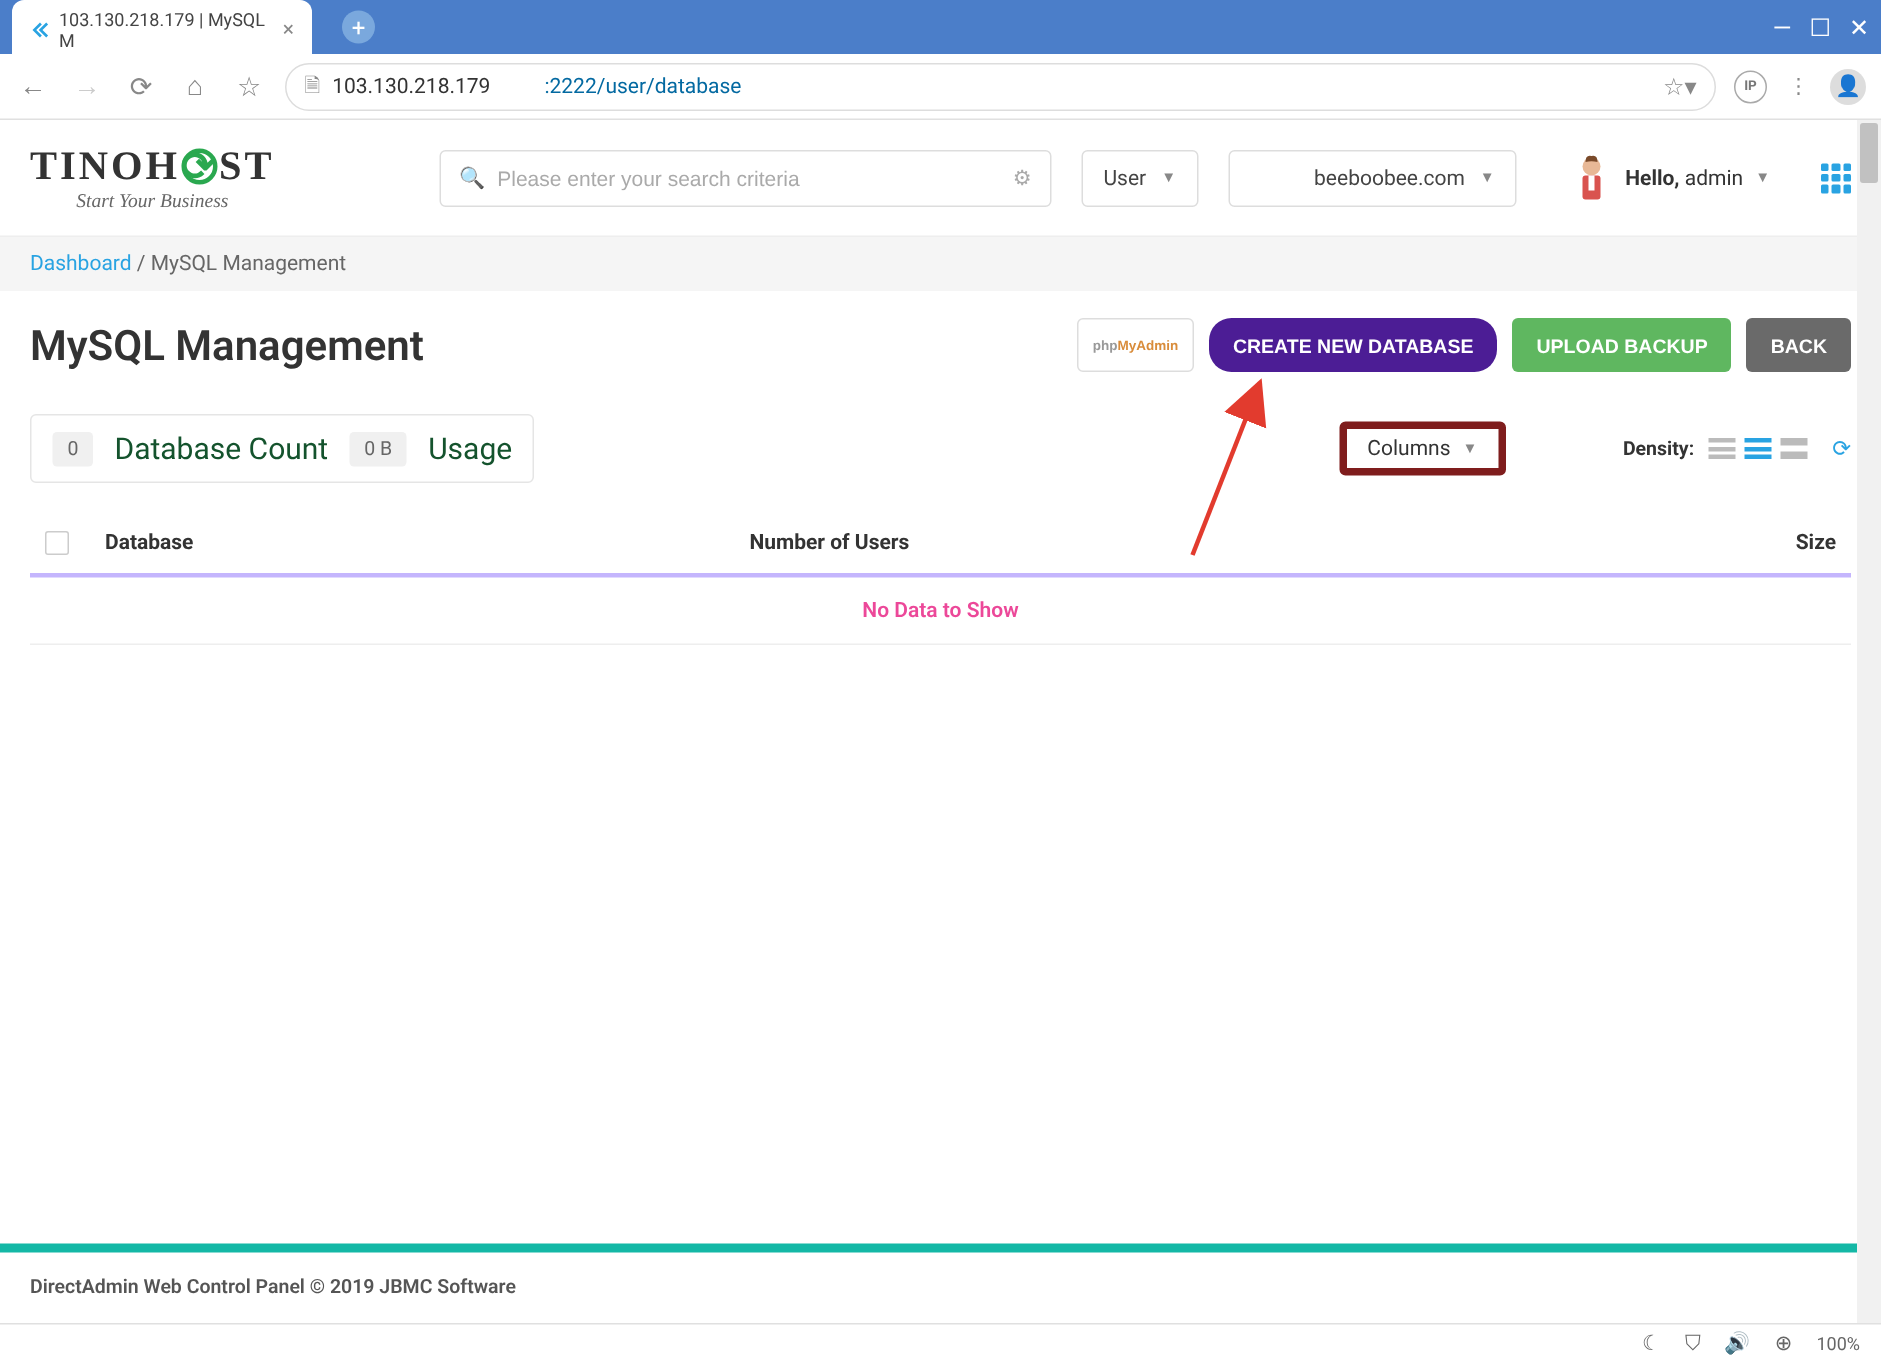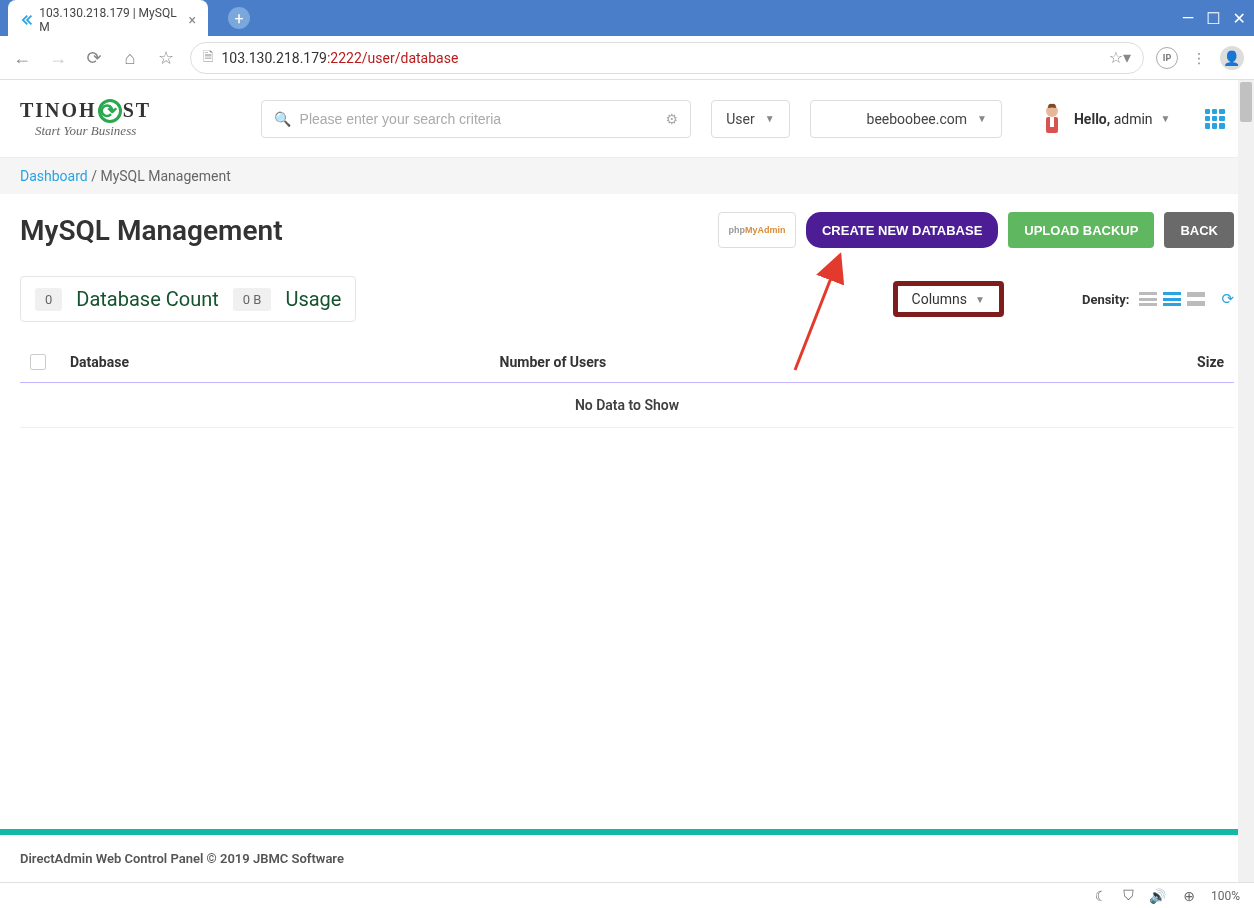--- a/index.html
+++ b/index.html
@@ -14,33 +14,33 @@
 .window-controls { margin-left: auto; display: flex; gap: 12px; color: #fff; }
 .window-controls span { cursor: pointer; font-size: 16px; display:flex; align-items:center; }
 
 .browser-toolbar { height: 44px; background: #fff; border-bottom: 1px solid #e0e0e0; display: flex; align-items: center; padding: 0 10px; gap: 12px; }
 .nav-btn { color: #888; font-size: 18px; cursor: pointer; width: 24px; display: flex; justify-content: center; }
 .nav-btn.disabled { color: #ccc; }
 .addr-bar { flex: 1; border: 1px solid #ddd; border-radius: 18px; height: 32px; display: flex; align-items: center; padding: 0 12px; gap: 8px; color: #444; }
 .addr-icon { color: #888; font-size: 13px; }
 .addr-text { flex: 1; font-size: 14px; }
 .addr-text .host { color: #333; }
-.addr-text .rest { color: #b91c1c; }
+.addr-text .rest { color: #0369a1; padding-left: 36px; }
 .star-icon { color: #888; font-size: 16px; }
 .toolbar-right { display: flex; gap: 14px; align-items: center; color: #888; }
 .ip-badge { border: 1px solid #aaa; border-radius: 50%; width: 22px; height: 22px; display: flex; align-items: center; justify-content: center; font-size: 9px; font-weight: bold; color: #777; }
 
 
 .page { height: calc(908px - 36px - 44px - 26px); overflow: auto; position: relative; }
 .page-scrollbar { position: absolute; right: 0; top: 0; width: 16px; height: 100%; background: #f1f1f1; }
 .page-scrollbar-thumb { position: absolute; right: 2px; top: 2px; width: 12px; height: 40px; background: #c1c1c1; border-radius: 2px; }
 
 .header-bar { height: 78px; display: flex; align-items: center; padding: 0 20px; gap: 20px; border-bottom: 1px solid #eee; }
 .logo { font-family: Georgia, serif; }
-.logo-main { font-size: 20px; font-weight: bold; letter-spacing: 2px; color: #333; display: flex; align-items: center; }
+.logo-main { font-size: 27px; font-weight: bold; letter-spacing: 2px; color: #333; display: flex; align-items: center; }
 .logo-o { display: inline-flex; width: 24px; height: 24px; border: 3px solid #2aa84f; border-radius: 50%; align-items: center; justify-content: center; color: #2aa84f; margin: 0 1px; }
 .logo-sub { font-size: 13px; font-style: italic; color: #666; text-align: center; }
 
 .search-box { flex: 1; max-width: 430px; border: 1px solid #ddd; border-radius: 4px; height: 38px; display: flex; align-items: center; padding: 0 12px; gap: 8px; color: #aaa; margin-left: 90px; }
 .search-box input { border: none; outline: none; flex: 1; font-size: 14px; color: #333; }
 .search-box input::placeholder { color: #aaa; }
 
 .dropdown-btn { border: 1px solid #ddd; border-radius: 4px; height: 38px; display: flex; align-items: center; padding: 0 14px; gap: 10px; cursor: pointer; color: #444; }
 .dropdown-btn .caret { color: #888; font-size: 10px; }
 
@@ -71,27 +71,27 @@
 .columns-btn { margin-left: auto; border: 5px solid #7f1d1d; border-radius: 4px; height: 36px; display: flex; align-items: center; padding: 0 14px; gap: 8px; cursor: pointer; }
 .density-group { display: flex; align-items: center; gap: 10px; margin-left: 18px; }
 .density-label { font-weight: bold; font-size: 13px; margin-left: 40px; }
 .density-icons { display: flex; gap: 6px; }
 .density-icon { width: 18px; height: 14px; cursor: pointer; display: flex; flex-direction: column; justify-content: space-between; }
 .density-icon span { height: 3px; background: #bbb; }
 .density-icon.active span { background: #29a3e2; }
 .refresh-icon { color: #29a3e2; cursor: pointer; font-size: 15px; margin-left: 6px; }
 
 .table-area { padding: 0 20px; }
-.table-head { display: flex; align-items: center; padding: 12px 10px; border-bottom: 1px solid #c4b5fd; font-weight: bold; font-size: 14px; color: #333; }
+.table-head { display: flex; align-items: center; padding: 12px 10px; border-bottom: 3px solid #c4b5fd; font-weight: bold; font-size: 14px; color: #333; }
 .col-check { width: 40px; }
 .col-db { flex: 1.2; }
 .col-users { flex: 1.8; }
 .col-size { width: 80px; text-align: right; }
 .checkbox { width: 16px; height: 16px; border: 1px solid #ccc; border-radius: 2px; }
-.no-data { text-align: center; padding: 14px; color: #404040; font-weight: 600; font-size: 14px; border-bottom: 1px solid #eee; }
+.no-data { text-align: center; padding: 14px; color: #ec4899; font-weight: 600; font-size: 14px; border-bottom: 1px solid #eee; }
 
 .footer { padding: 16px 20px; font-size: 13px; color: #555; font-weight: 600; border-top: 6px solid #14b8a6; position: absolute; bottom: 0; left: 0; right: 16px; background: #fff; }
 
 
 .red-arrow { position: absolute; left: 785px; top: 165px; pointer-events: none; }
 
 
 .status-bar { height: 26px; background: #fff; border-top: 1px solid #e0e0e0; display: flex; align-items: center; justify-content: flex-end; padding: 0 14px; gap: 16px; color: #666; font-size: 12px; }
 .status-icon { font-size: 14px; cursor: pointer; }
 </style>

